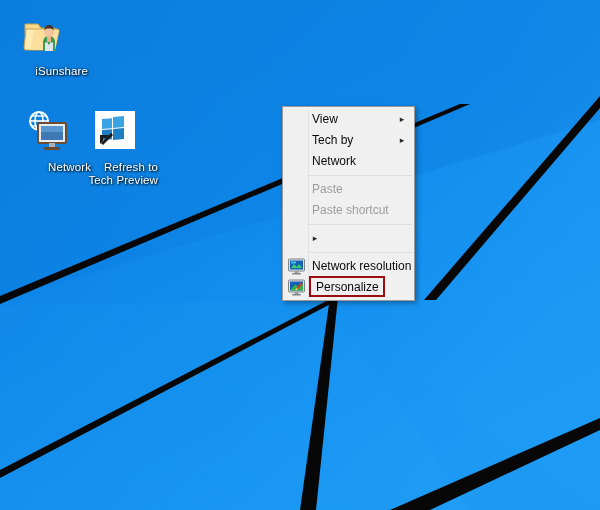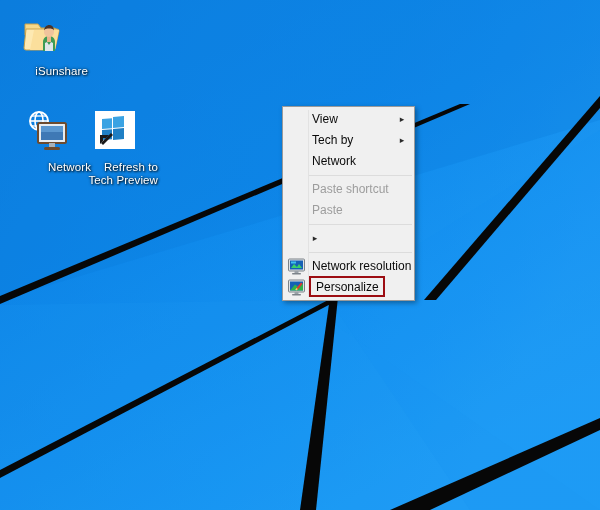--- a/index.html
+++ b/index.html
@@ -247,27 +247,27 @@
     <div class="menu-item">
       <span class="mi-icon"></span>
       <span class="mi-label">Network</span>
       <span class="mi-arrow"></span>
     </div>
 
     <div class="menu-sep"></div>
 
     <div class="menu-item disabled">
       <span class="mi-icon"></span>
+      <span class="mi-label">Paste</span>
+      <span class="mi-arrow"></span>
+    </div>
+
+    <div class="menu-item disabled">
+      <span class="mi-icon"></span>
       <span class="mi-label">Paste shortcut</span>
-      <span class="mi-arrow"></span>
-    </div>
-
-    <div class="menu-item disabled">
-      <span class="mi-icon"></span>
-      <span class="mi-label">Paste</span>
       <span class="mi-arrow"></span>
     </div>
 
     <div class="menu-sep"></div>
 
     <div class="menu-item">
       <span class="mi-icon"></span>
       <span class="mi-arrow">▸</span>
     </div>
 

